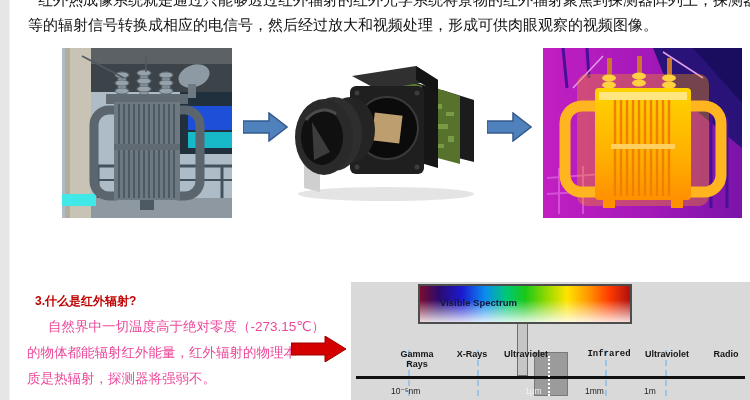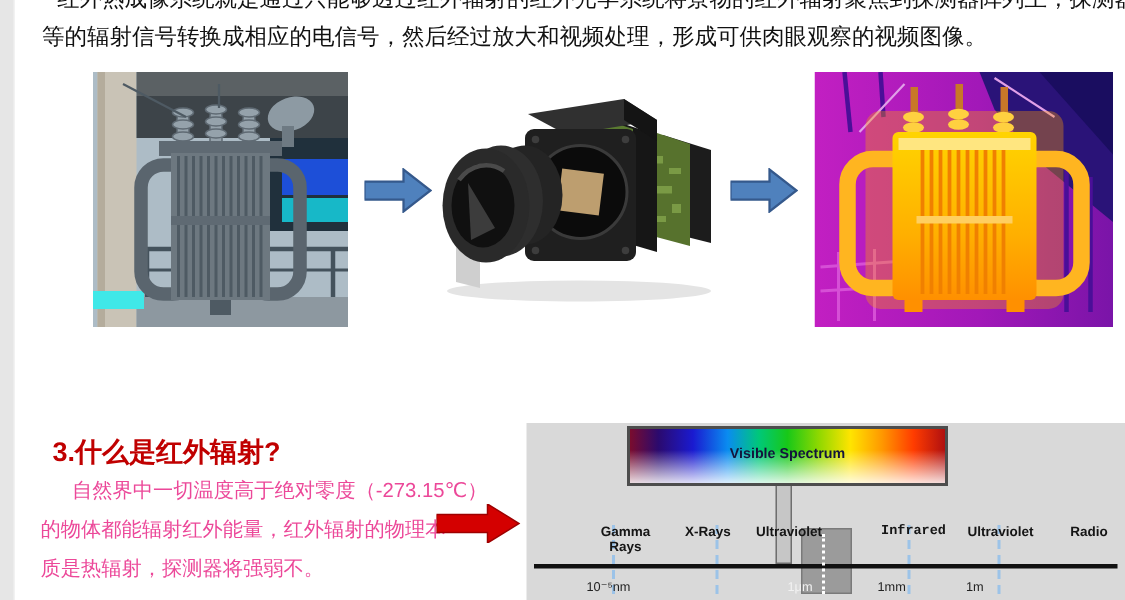--- a/index.html
+++ b/index.html
@@ -19,34 +19,34 @@
   .intro .l2{white-space:nowrap;}
 
   
   .photo{left:62px;top:48px;width:170px;height:170px;}
   .camera{left:290px;top:60px;width:192px;height:145px;}
   .thermal{left:543px;top:48px;width:199px;height:170px;}
   .arrow1{left:243px;top:112px;width:45px;height:30px;}
   .arrow2{left:487px;top:112px;width:45px;height:30px;}
 
   
-  .sec-heading{left:35px;top:292px;font-size:18px;font-weight:bold;color:#c00000;line-height:18px;white-space:nowrap;}
+  .sec-heading{left:35px;top:292px;font-size:12px;font-weight:bold;color:#c00000;line-height:18px;white-space:nowrap;}
   .sec-body{left:27px;top:314px;width:300px;font-size:13.5px;line-height:26px;color:#ec4899;}
   .sec-body .bl{white-space:nowrap;}
   .sec-body .bl.first{padding-left:21px;}
   .red-arrow{left:291px;top:336px;width:56px;height:26px;}
 
   
   .panel{left:351px;top:282px;width:399px;height:118px;background:#d9d9d9;}
   .vis-bar{position:absolute;left:67px;top:2px;width:210px;height:36px;
     border:2px solid #4d4d4d;box-sizing:content-box;
     background:linear-gradient(to right,#7a0c2e 0%,#2b0a6e 9%,#1a1ad0 20%,#0a8cf0 31%,#00c878 41%,#18c818 50%,#90d800 60%,#ffe400 70%,#ff9800 80%,#ff3c00 90%,#b01010 100%);}
   .vis-bar .fade{position:absolute;left:0;right:0;bottom:0;height:60%;
     background:linear-gradient(to bottom,rgba(255,255,255,0) 0%,rgba(255,255,255,.85) 100%);}
-  .vis-label{position:absolute;left:0;right:0;top:11px;text-align:center;font-size:9.5px;color:#14143c;font-weight:bold;}
+  .vis-label{position:absolute;left:0;right:0;top:11px;font-size:9.5px;color:#14143c;font-weight:bold;padding-left:20px;}
   .stem{position:absolute;left:166px;top:40px;width:11px;height:54px;background:#c6c6c6;border:1px solid #6e6e6e;box-sizing:border-box;}
   .axis{position:absolute;left:5px;right:5px;top:94px;height:3px;background:#111;}
   .band{position:absolute;top:67px;font-size:9px;font-weight:bold;color:#151515;text-align:center;line-height:10px;margin-left:28px;}
   .b0{left:15px;width:46px;}
   .b1{left:68px;width:50px;}
   .b2{left:117px;width:60px;}
   .b3{left:205px;width:50px;font-family:Liberation Mono, monospace;}
   .b4{left:258px;width:60px;}
   .b5{left:322px;width:50px;}
   .tickline{position:absolute;top:68px;height:46px;width:0;border-left:2px dashed #9cc3e8;}

